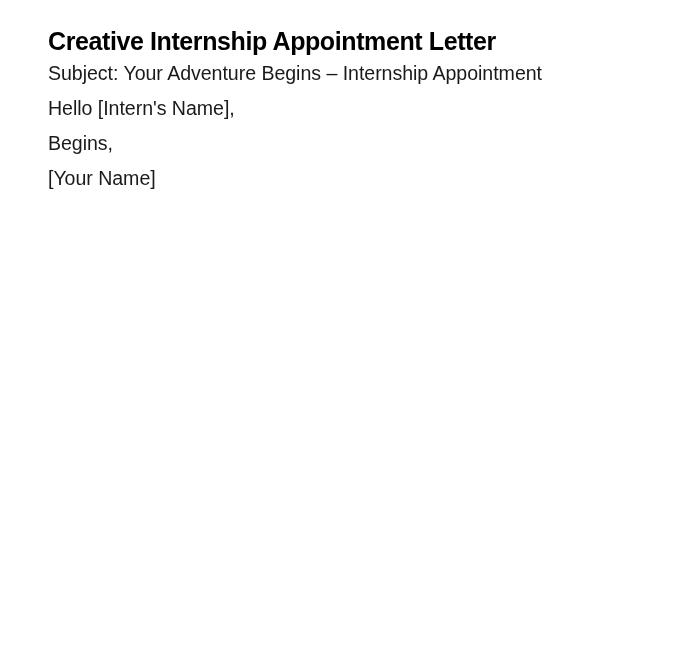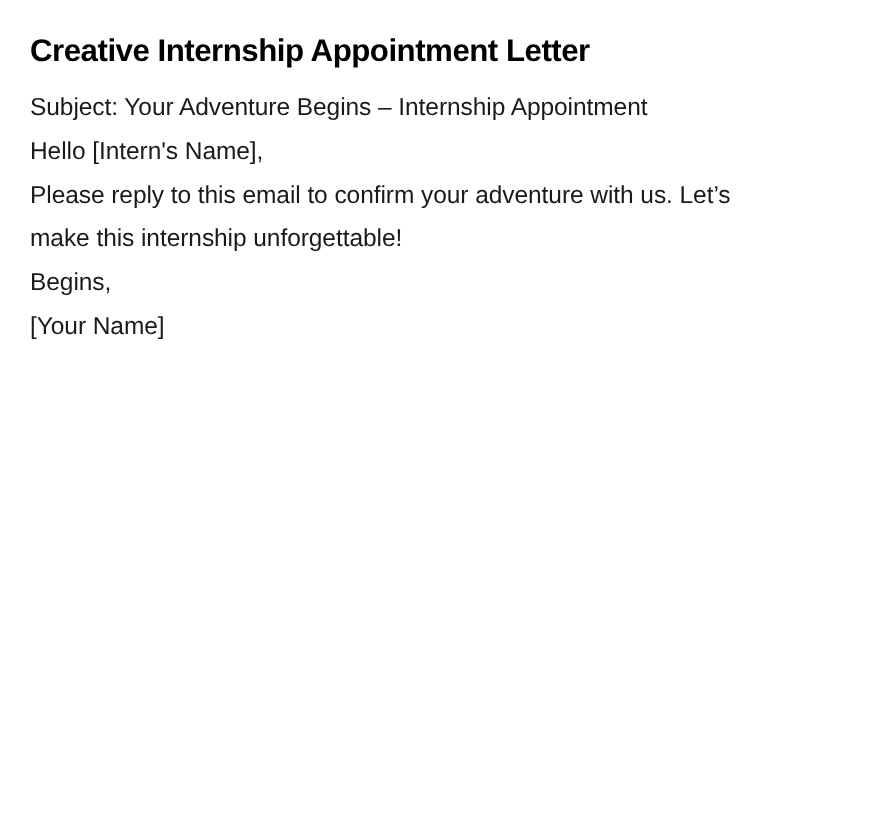--- a/index.html
+++ b/index.html
@@ -10,45 +10,44 @@
     body {
       width: 700px;
       height: 656px;
       overflow: hidden;
       position: relative;
       font-family: "Liberation Sans", "DejaVu Sans", sans-serif;
       color: #1a1a1a;
     }
     .page {
       position: absolute;
-      left: 24px;
+      left: 48px;
       top: 26px;
       width: 600px;
     }
     .title {
       font-size: 25px;
       font-weight: bold;
       color: #000000;
       margin: 0;
       line-height: 30px;
       letter-spacing: -0.4px;
     }
     .para {
       font-size: 19.6px;
       line-height: 35px;
       margin: 0;
       color: #1a1a1a;
       letter-spacing: -0.05px;
     }
-    .subject { margin-top: 13px; }
+    .subject { }
     .gap { }
   </style>
 </head>
 <body>
 
 <div class="page">
   <h1 class="title">Creative Internship Appointment Letter</h1>
   <p class="para subject">Subject: Your Adventure Begins – Internship Appointment</p>
   <p class="para gap">Hello [Intern's Name],</p>
-  <p class="para gap">Please reply to this email to confirm your adventure with us. Let’s make this internship unforgettable!</p>
   <p class="para gap">Begins,</p>
   <p class="para gap">[Your Name]</p>
 </div>
 
 </body></html>

